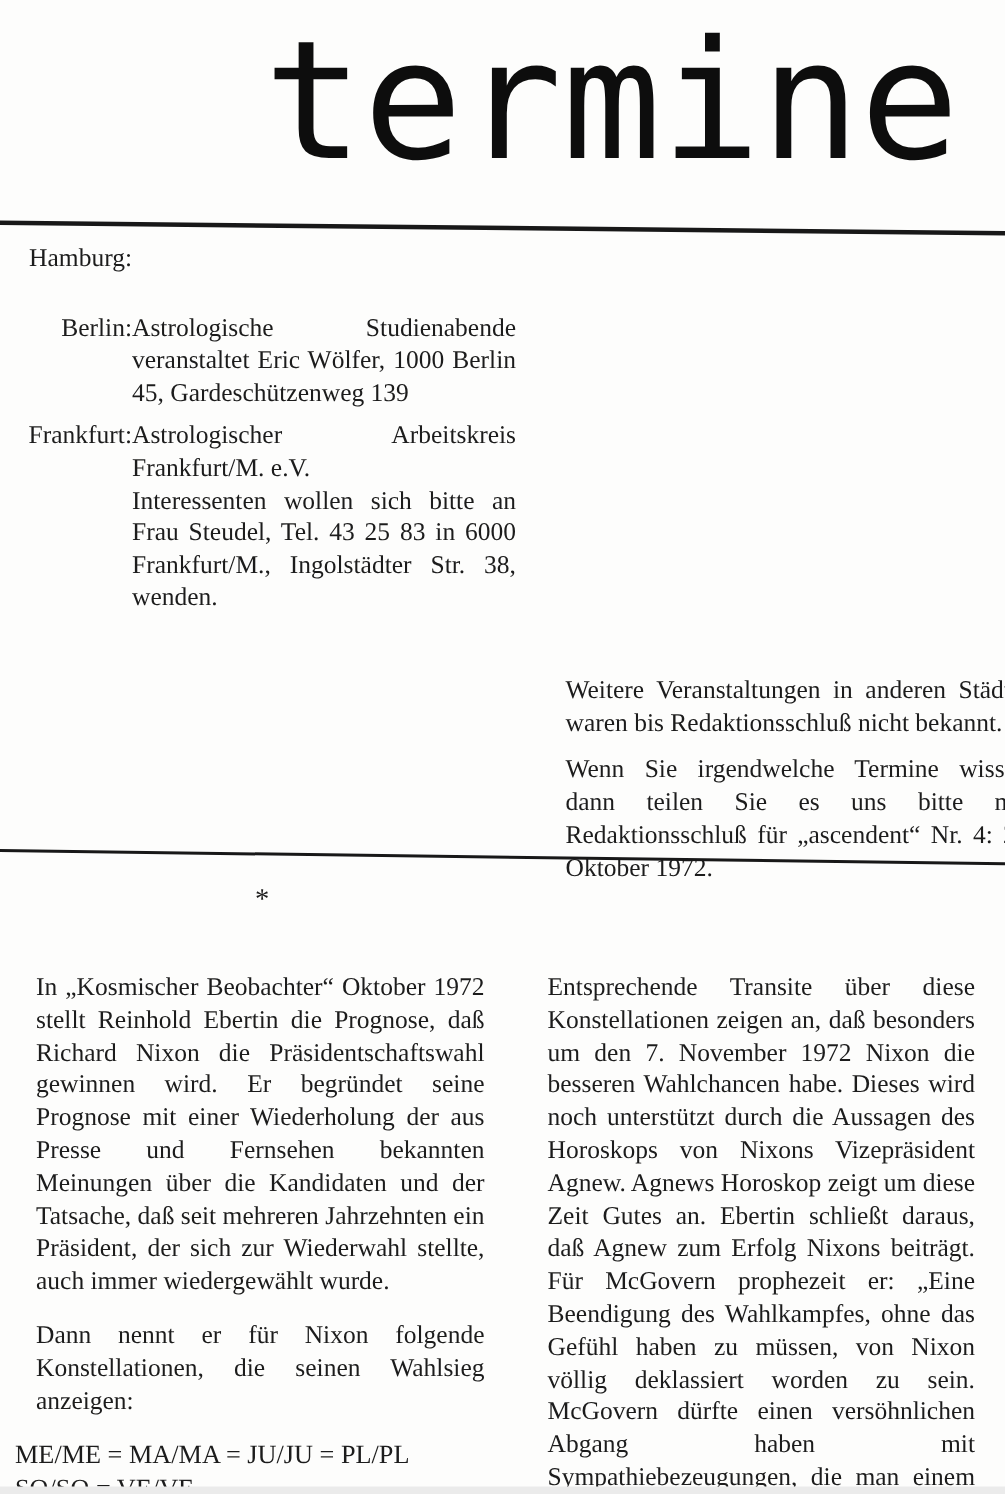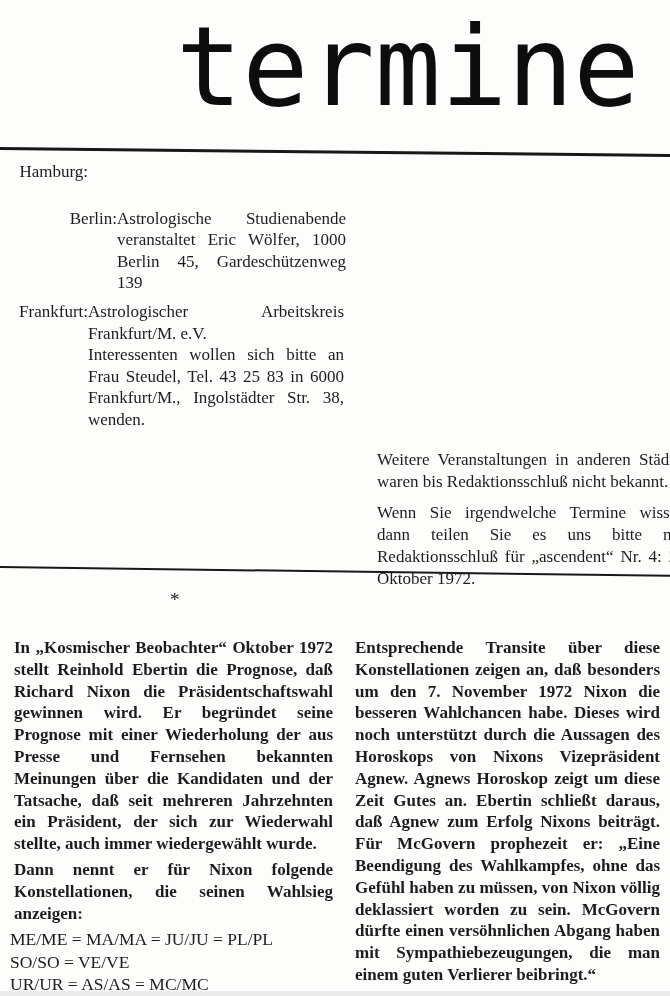--- a/index.html
+++ b/index.html
@@ -52,21 +52,21 @@
   .listings {
     position: absolute;
     top: 161px;
     left: 4px;
     width: 342px;
     font-size: 17px;
     line-height: 21.6px;
   }
   .listing-row { display: flex; }
   .listing-row.gap-large { margin-bottom: 25px; }
-  .listing-row.gap-small { margin-bottom: 7px; margin-left: 29px; }
+  .listing-row.gap-small { margin-bottom: 7px; }
   .city-label {
     flex: none;
     width: 84px;
     text-align: right;
   }
   .listing-text {
     width: 256px;
     text-align: justify;
   }
   .listing-text p { margin: 0; }
@@ -92,21 +92,21 @@
   
   .article-col {
     position: absolute;
     top: 633px;
     font-size: 17px;
     line-height: 21.8px;
     text-align: justify;
   }
   .article-left  { left: 10px;  width: 327px; }
   .article-right { left: 351px; width: 313px; }
-  .article-col p { margin: 4px; font-weight: bold; }
+  .article-col p { margin: 14px; }
   .formula-line {
     text-align: left;
     font-size: 17.5px;
     line-height: 22.5px;
     white-space: nowrap;
   }
   
   .bottom-strip {
     position: absolute;
     left: 0;

